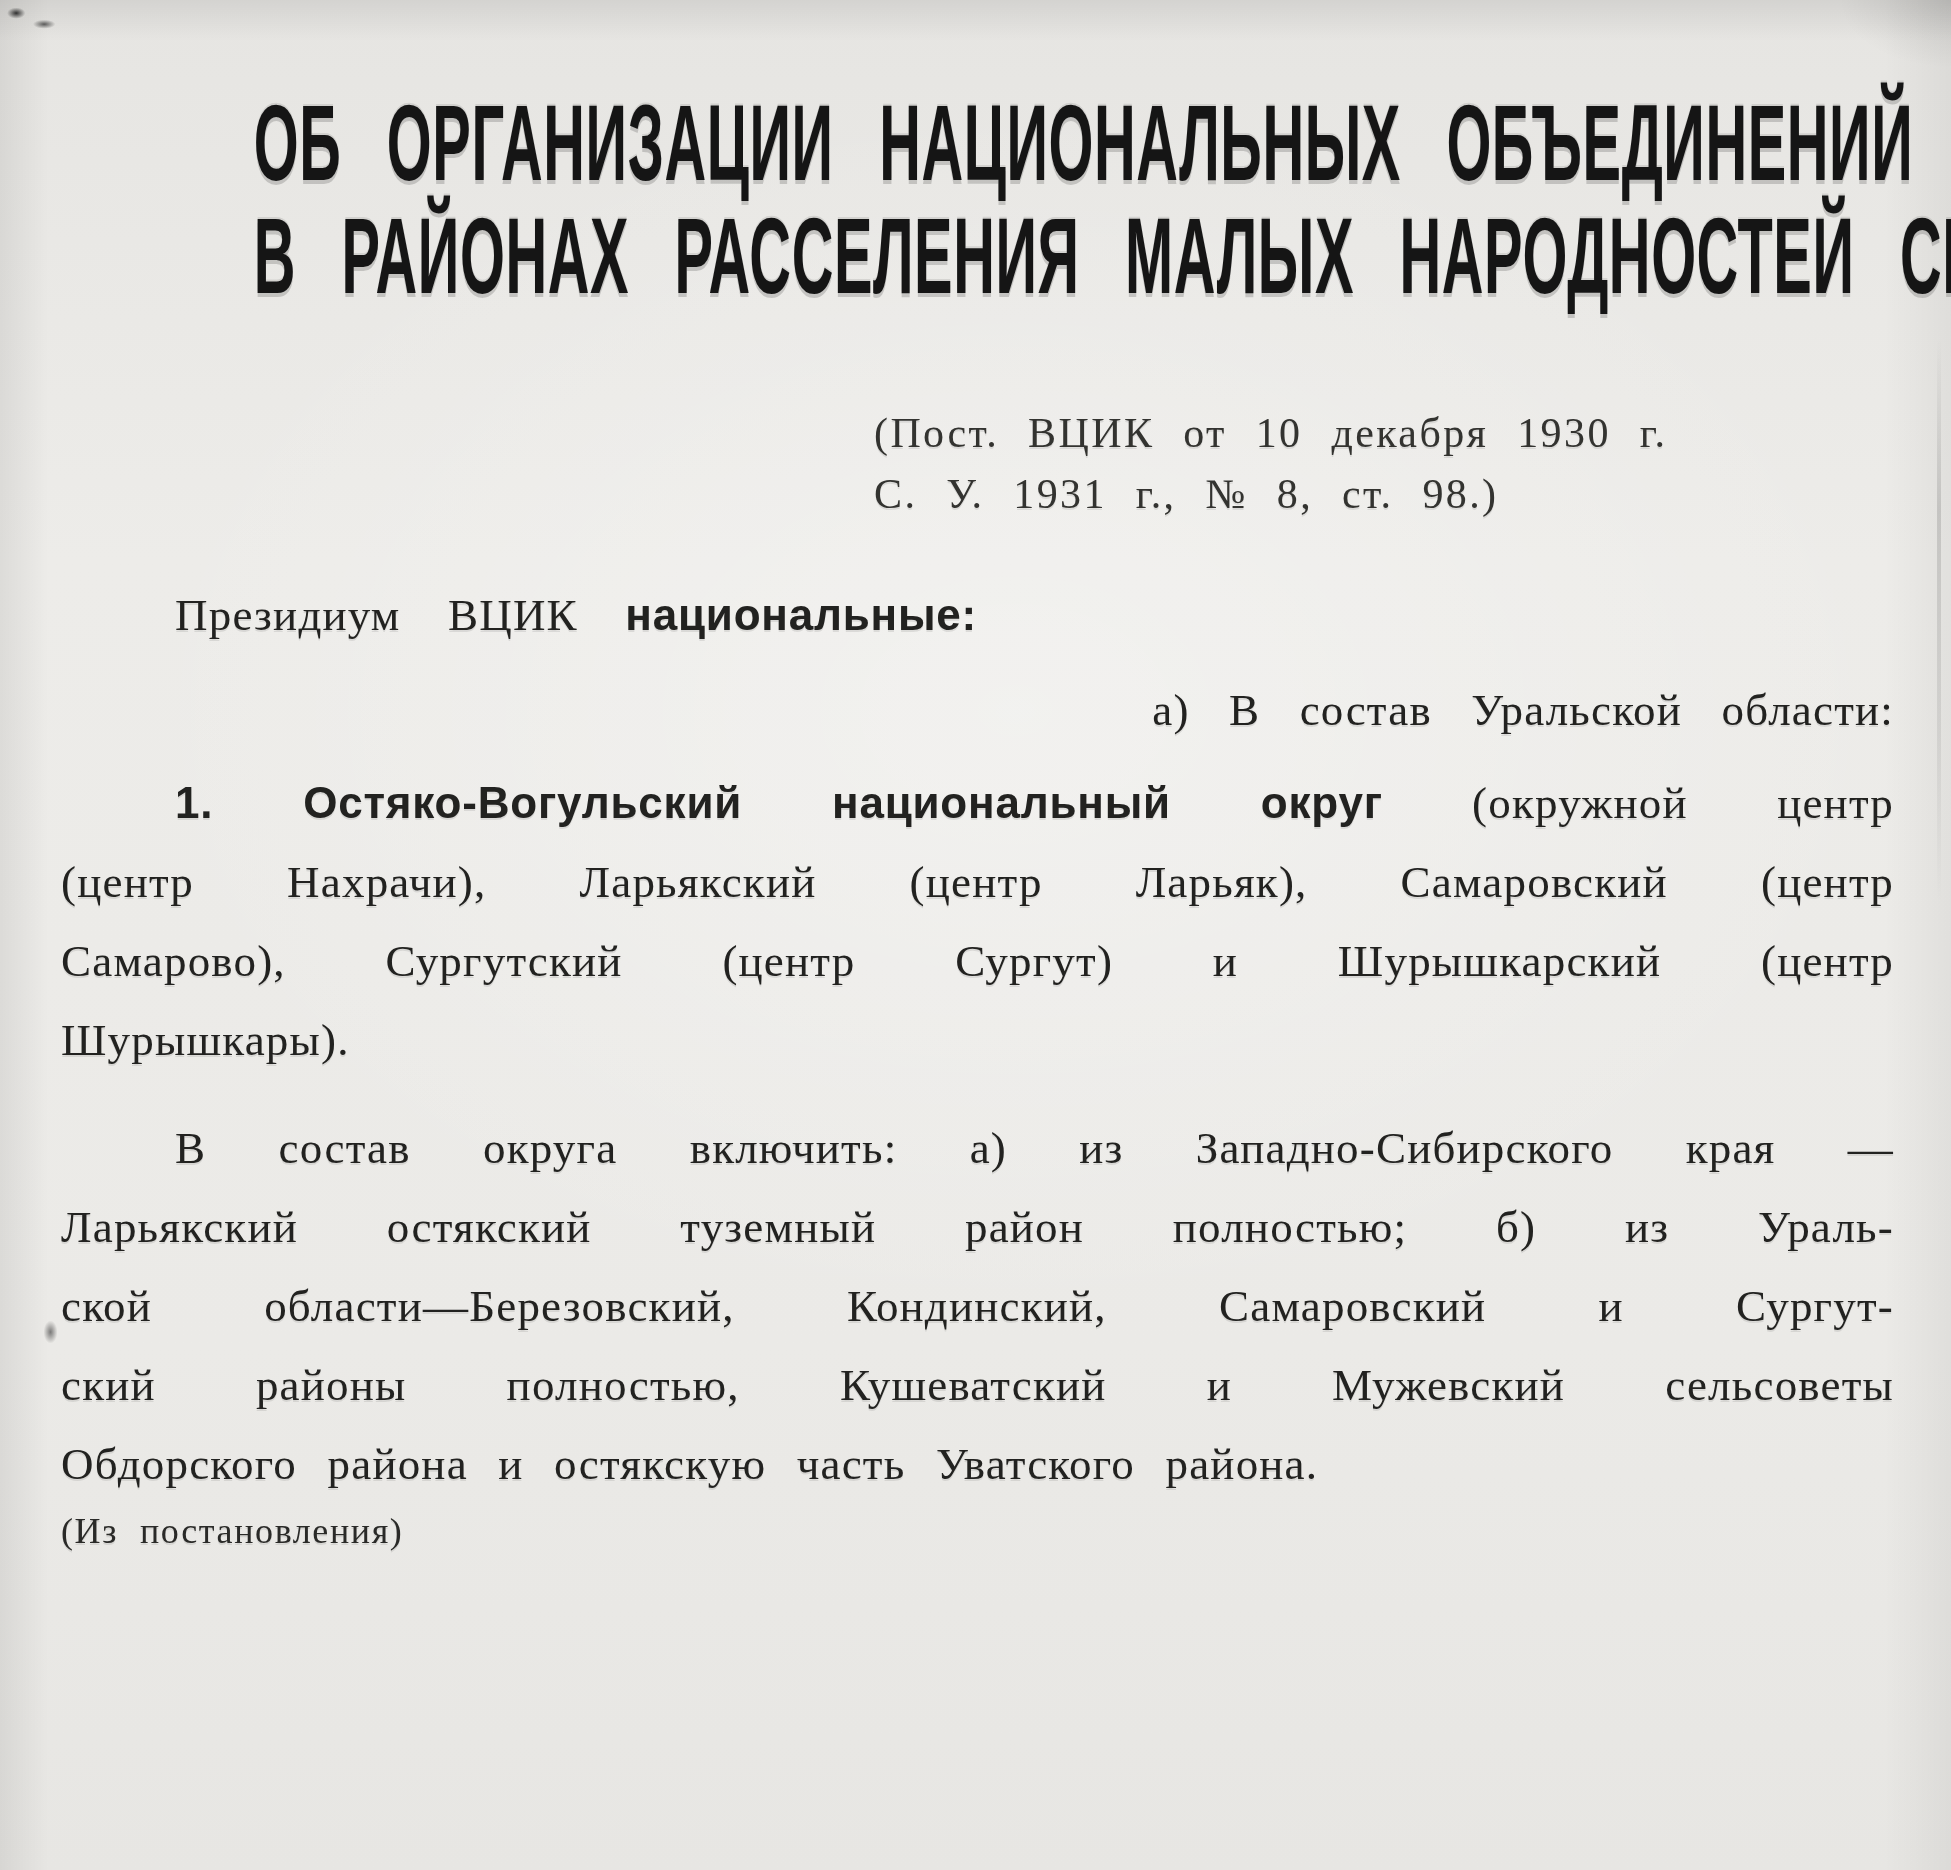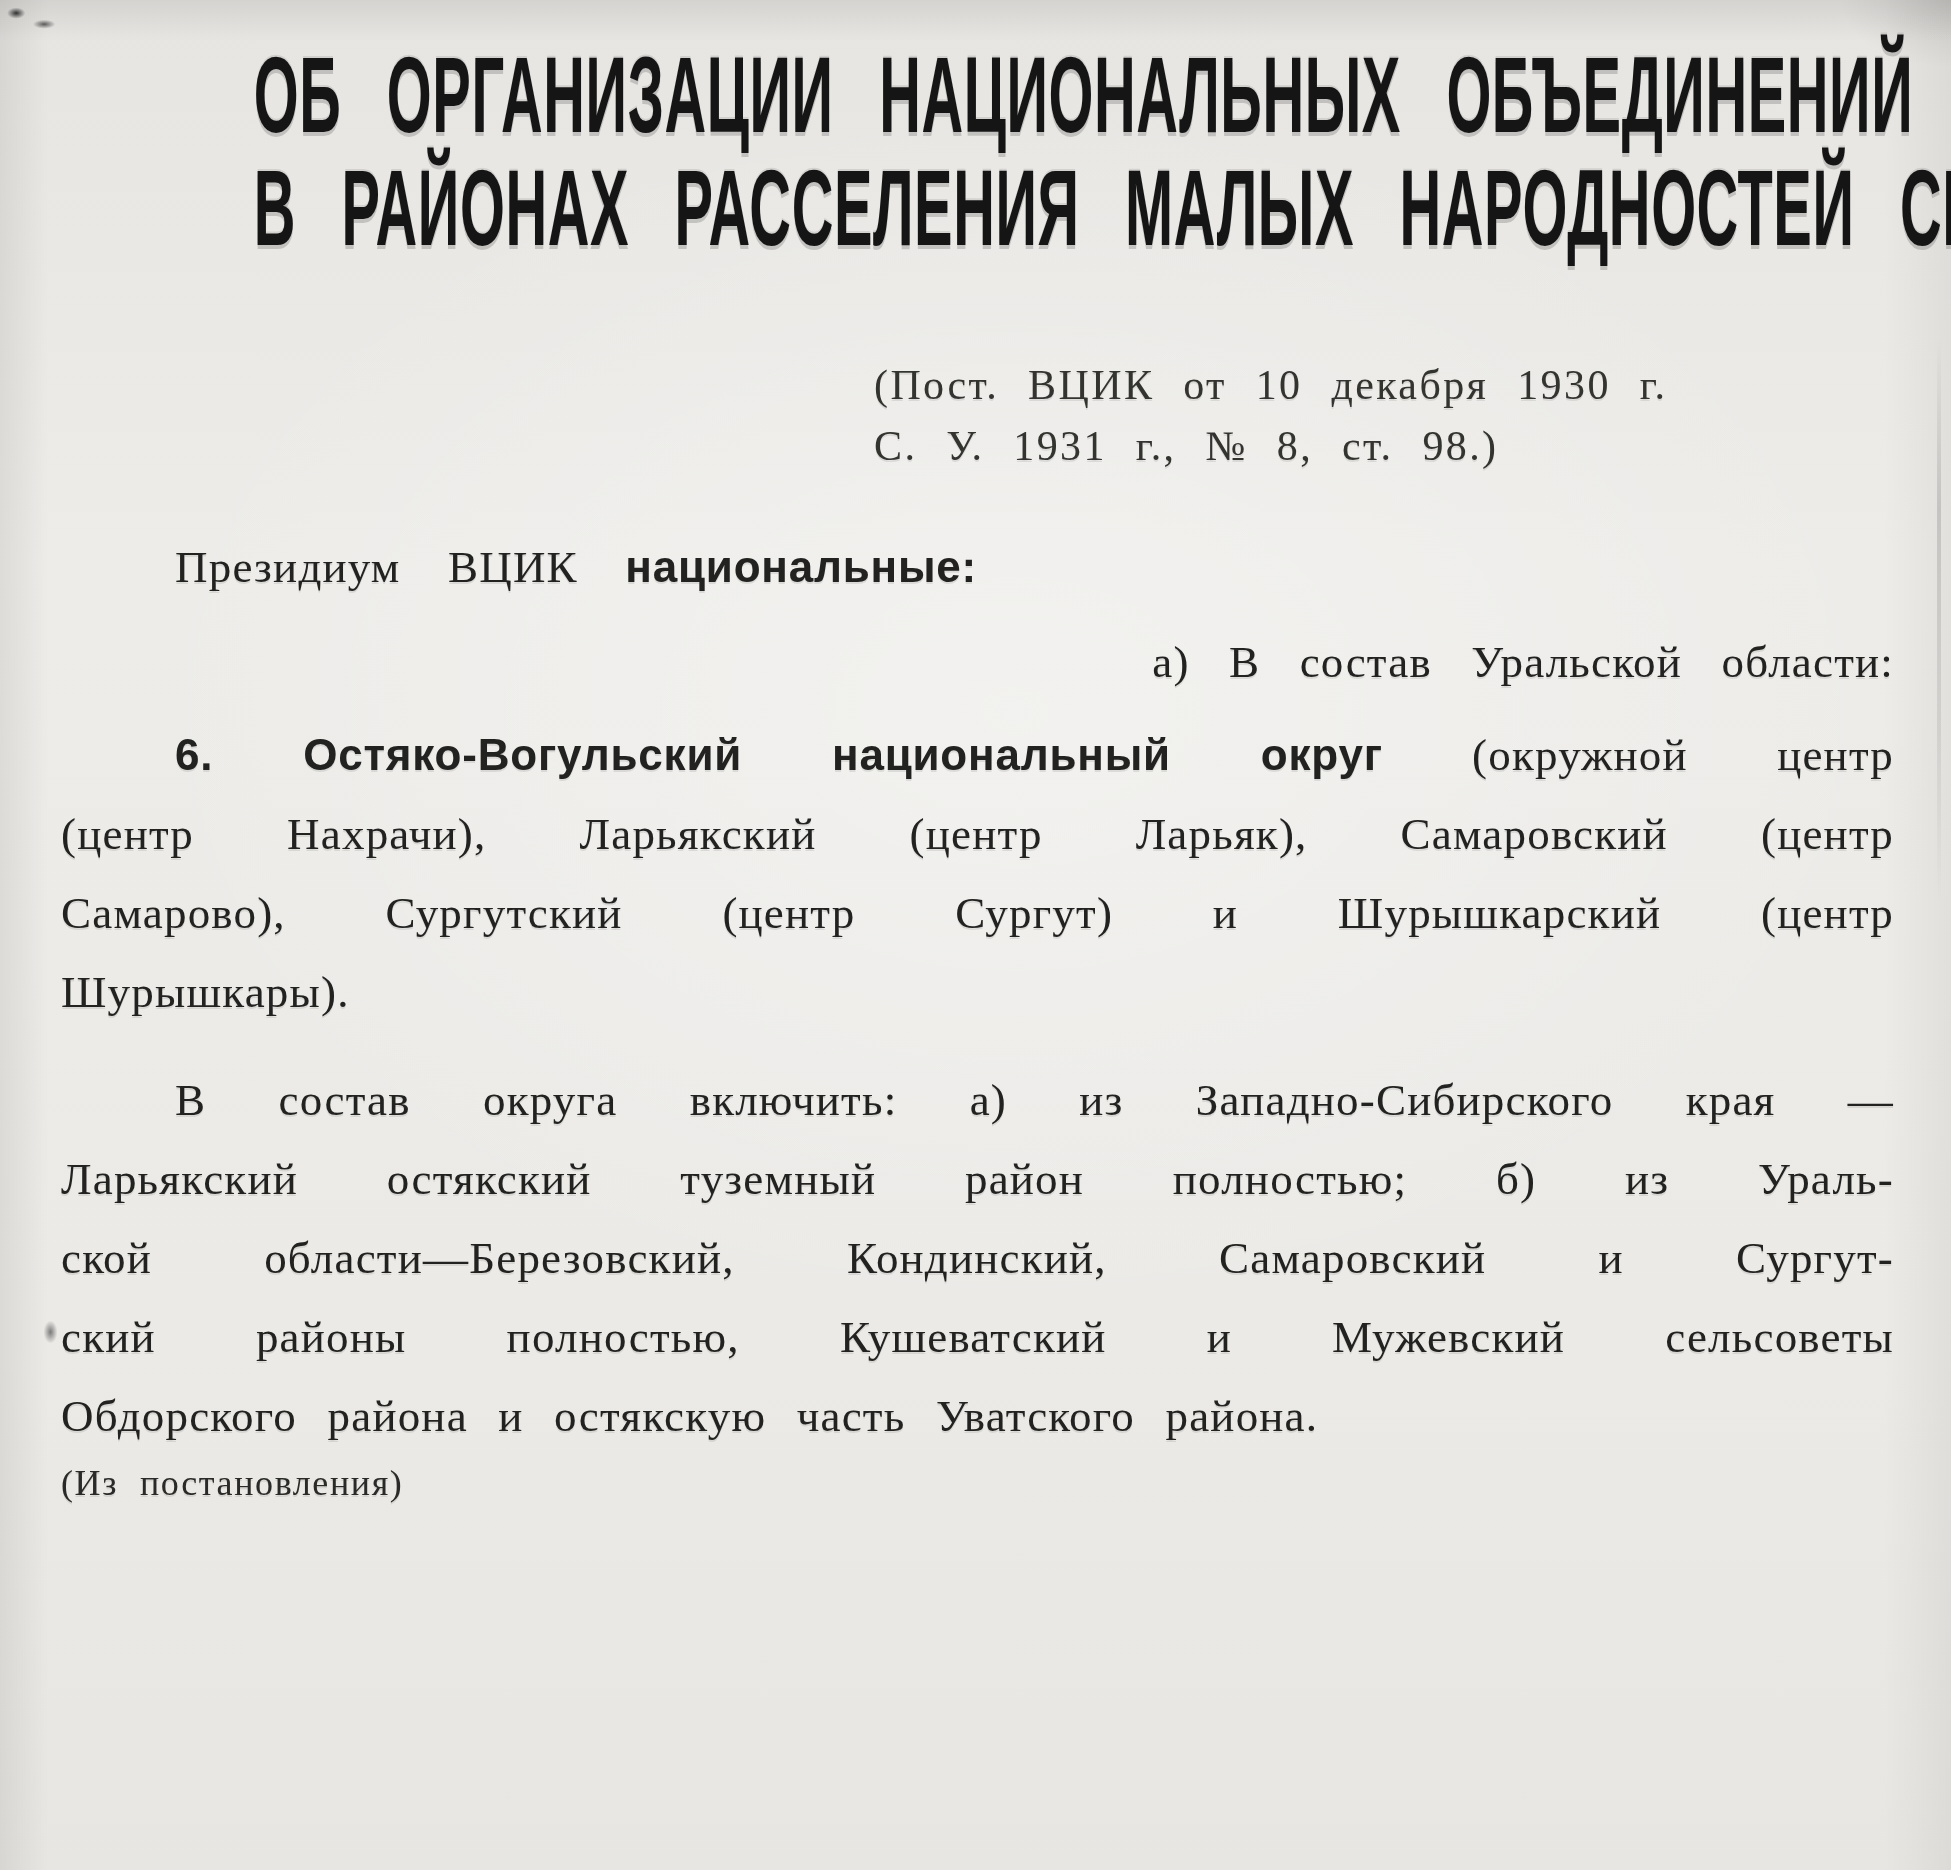--- a/index.html
+++ b/index.html
@@ -40,21 +40,21 @@
     right: 11.3px; top: 339px; width: 4px; height: 564px;
     background: linear-gradient(180deg, rgba(60,60,60,0) 0%, rgba(60,60,60,0.18) 30%, rgba(60,60,60,0.10) 70%, rgba(60,60,60,0) 100%);
   }
   .corner-shade {
     right: 0; top: 0; width: 177px; height: 129px;
     background: radial-gradient(ellipse 161px 97px at 100% 0%, rgba(0,0,0,0.10), rgba(0,0,0,0) 70%);
   }
 
   
   .title-block {
-    padding-top: 50px;
+    padding-top: 98px;
     text-align: center;
   }
   .title-line {
     font-family: "Liberation Sans", sans-serif;
     font-weight: bold;
     font-size: 78px;
     line-height: 90px;
     letter-spacing: 0.8px;
     word-spacing: 39px;
     white-space: nowrap;
@@ -137,21 +137,21 @@
   </div>
 
   <div class="body-block">
 
     <div class="line ind p1"><span>Президиум ВЦИК</span> <span class="bs">национальные:</span></div>
 
 
     <div class="line ind p3">а) В состав Уральской области:</div>
 
     <div class="p4">
-      <div class="jl ind"><span class="bs">6. Остяко-Вогульский национальный округ</span> <span>(окружной центр</span></div>
+      <div class="jl ind"><span class="bs">1. Остяко-Вогульский национальный округ</span> <span>(окружной центр</span></div>
       <div class="jl">(центр Нахрачи), Ларьякский (центр Ларьяк), Самаровский (центр</div>
       <div class="jl">Самарово), Сургутский (центр Сургут) и Шурышкарский (центр</div>
       <div class="line">Шурышкары).</div>
     </div>
 
     <div class="p5">
       <div class="jl ind">В состав округа включить: а) из Западно-Сибирского края —</div>
       <div class="jl">Ларьякский остякский туземный район полностью; б) из Ураль-</div>
       <div class="jl">ской области—Березовский, Кондинский, Самаровский и Сургут-</div>
       <div class="jl">ский районы полностью, Кушеватский и Мужевский сельсоветы</div>

